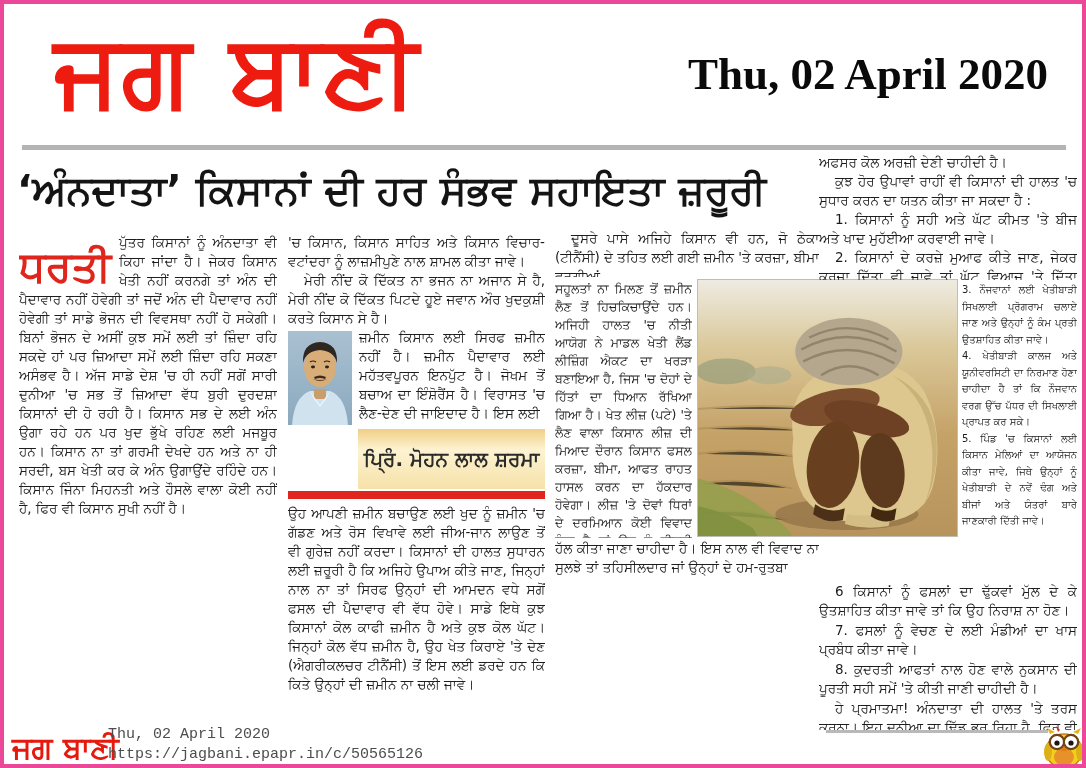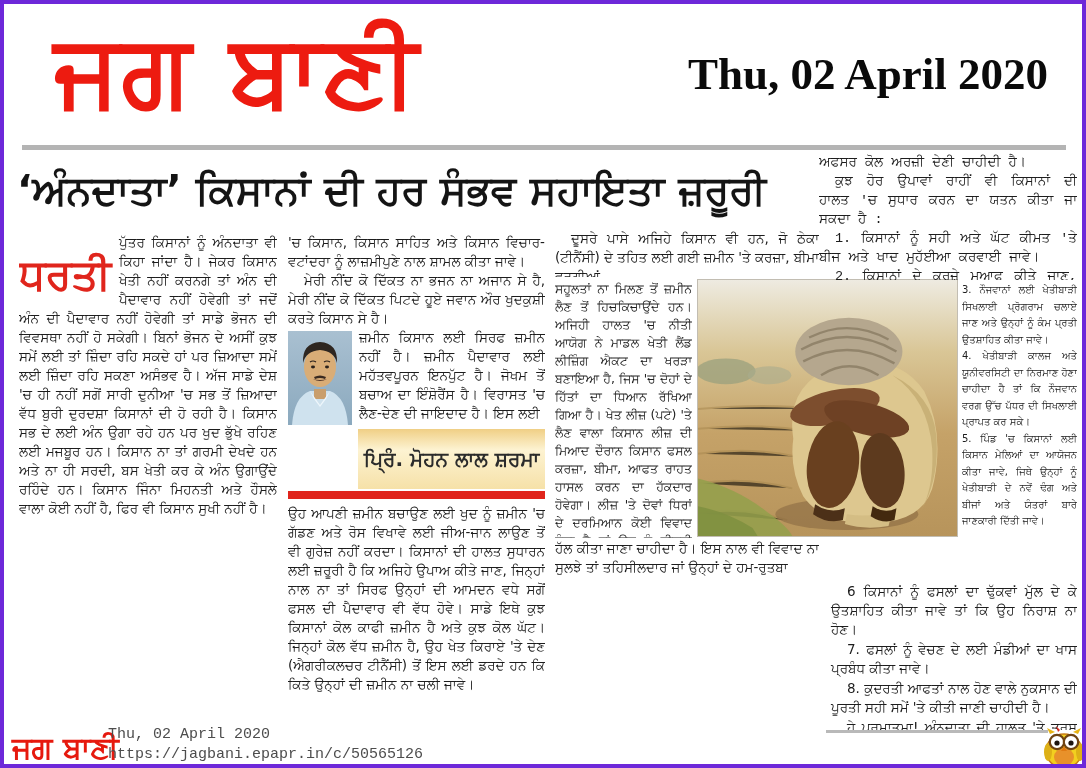--- a/index.html
+++ b/index.html
@@ -1,45 +1,45 @@
 <!DOCTYPE html>
 <html><head>
 <meta charset="utf-8">
 <style>
   html,body{margin:0;padding:0;background:#e9e9e9;}
-  .page{position:relative;width:1086px;height:768px;background:#fff;border:4px solid #6d28d9;
+  .page{position:relative;width:1086px;height:768px;background:#fff;border:4px solid #ec4899;
         box-sizing:border-box;overflow:hidden;font-family:"Liberation Serif",serif;}
   .abs{position:absolute;}
   
   .mast-logo{left:50px;top:2px;font-family:"DejaVu Sans",sans-serif;font-weight:bold;
              font-size:100px;line-height:130px;color:#ed1b10;letter-spacing:2px;white-space:nowrap;}
   .mast-date{left:684px;top:48px;font-family:"Liberation Serif",serif;font-weight:bold;
              font-size:45px;line-height:1;color:#0a0a0a;white-space:nowrap;}
   .mast-rule{left:18px;top:141px;width:1044px;height:5px;background:#b4b4b4;}
   
   .headline{left:13px;top:154px;width:802px;height:66px;font-family:"DejaVu Sans",sans-serif;
             font-weight:bold;font-size:40px;line-height:64px;color:#141414;
             white-space:nowrap;overflow:hidden;}
   
   .txt{font-family:"DejaVu Sans",sans-serif;font-size:13.5px;line-height:19px;
        text-align:justify;color:#1d1d1d;overflow:hidden;}
   .txt p{margin:0;}
   .txt p.ind{text-indent:16px;}
   .poem{font-style:italic;font-weight:bold;color:#262626;}
   .dropword{float:left;font-size:42px;line-height:44px;font-weight:bold;color:#e0251c;
-            margin:20px 8px 0 0;font-family:"DejaVu Sans",sans-serif;}
+            margin:12px 8px 0 0;font-family:"DejaVu Sans",sans-serif;}
   .col1{left:15px;top:229px;width:258px;height:472px;}
   .col2{left:284px;top:229px;width:257px;height:474px;}
   .col3-intro{left:551px;top:225px;width:264px;height:48px;}
   .col3-narrow{left:551px;top:276px;width:137px;height:258px;font-size:12.5px;line-height:18px;}
   .col3-below{left:551px;top:535px;width:264px;height:44px;}
-  .col4-top{left:815px;top:149px;width:258px;height:127px;font-family:Liberation Mono, monospace;}
+  .col4-top{left:815px;top:149px;width:258px;height:127px;}
   .col4-narrow{left:958px;top:278px;width:115px;height:298px;font-size:10px;line-height:16.5px;}
   .col4-bottom{left:815px;top:578px;width:258px;height:148px;}
-  .col4-bottom p{margin:0 0 1px 12px;}
+  .col4-bottom p{margin:0 0 1px 0;}
   
   .author-photo{float:left;width:64px;height:94px;margin:3px 7px 2px 0;display:block;}
   .byline-box{margin:6px 0 0 70px;height:60px;display:flex;align-items:center;justify-content:center;
               background:linear-gradient(#f0cf85,#fdf3d2 35%,#f6e1a8);
               font-family:"DejaVu Sans",sans-serif;font-weight:bold;font-size:20px;color:#2b2b2b;
               text-align:center;}
   .byline-bar{clear:both;height:8px;background:#e0251c;margin:2px 0 5px 0;}
   
   .farmer{left:693px;top:275px;width:261px;height:258px;border:1px solid #c2bdb2;box-sizing:border-box;}
   .farmer svg,.author-photo svg,.owl svg{display:block;width:100%;height:100%;}

